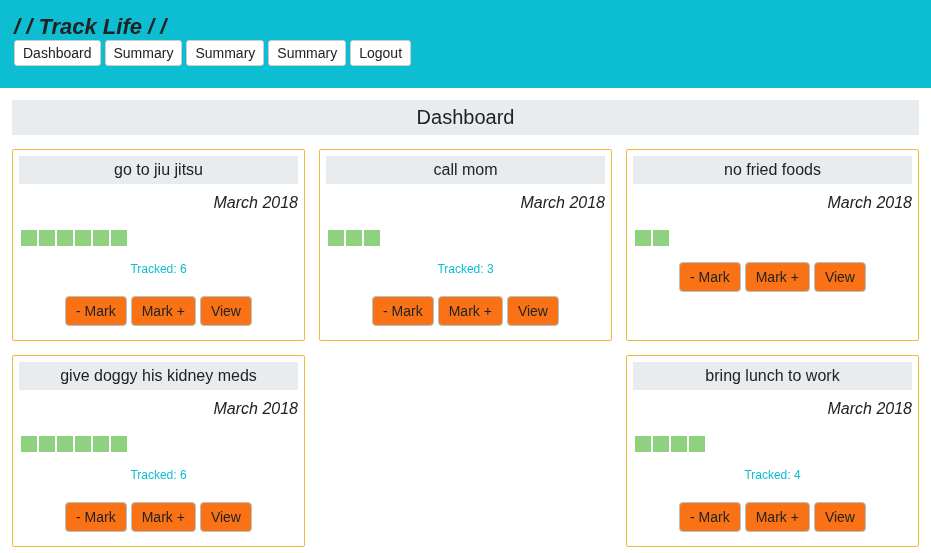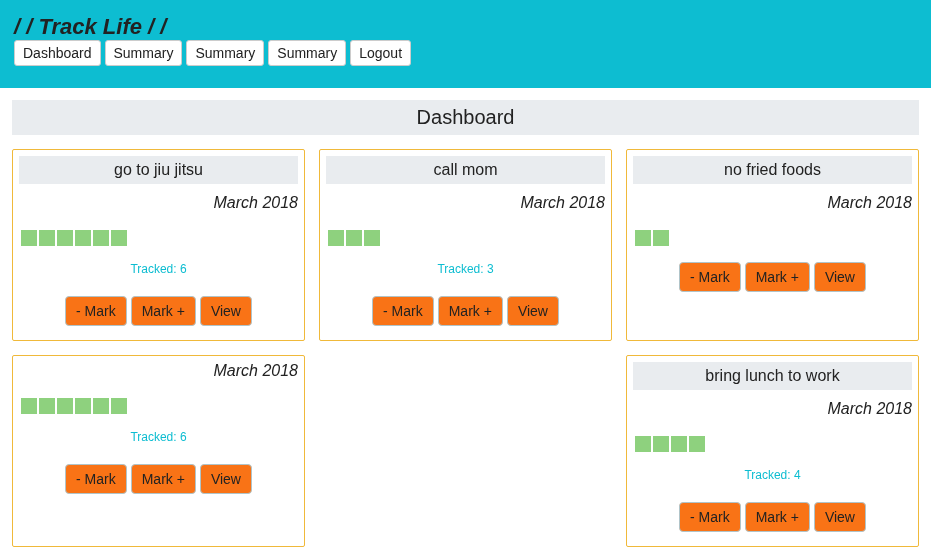--- a/index.html
+++ b/index.html
@@ -173,20 +173,21 @@
         <div class="dot"></div>
       </div>
     <div class="card-actions">
       <button class="action-btn">- Mark</button>
       <button class="action-btn">Mark +</button>
       <button class="action-btn">View</button>
     </div>
   </div>
 
   <div class="card">
+    <div class="card-title">give doggy his kidney meds</div>
     <div class="card-month">March 2018</div>
     <div class="dots-row">
         <div class="dot"></div>
         <div class="dot"></div>
         <div class="dot"></div>
         <div class="dot"></div>
         <div class="dot"></div>
         <div class="dot"></div>
       </div>
     <div class="tracked">Tracked: 6</div>

